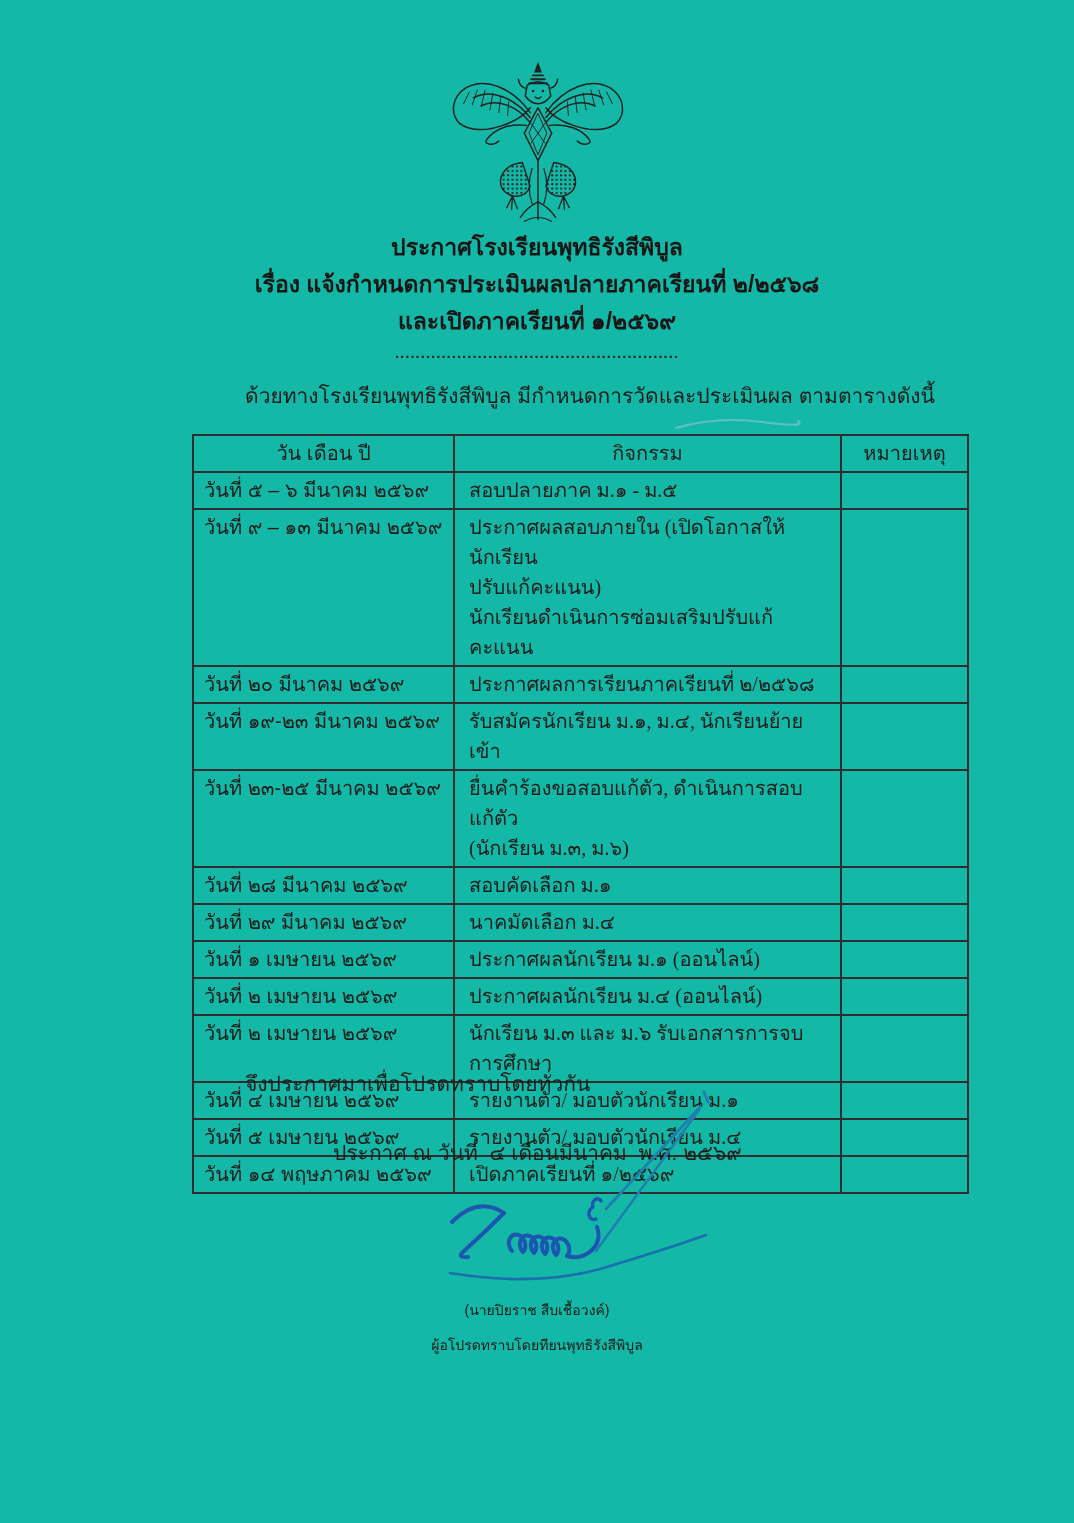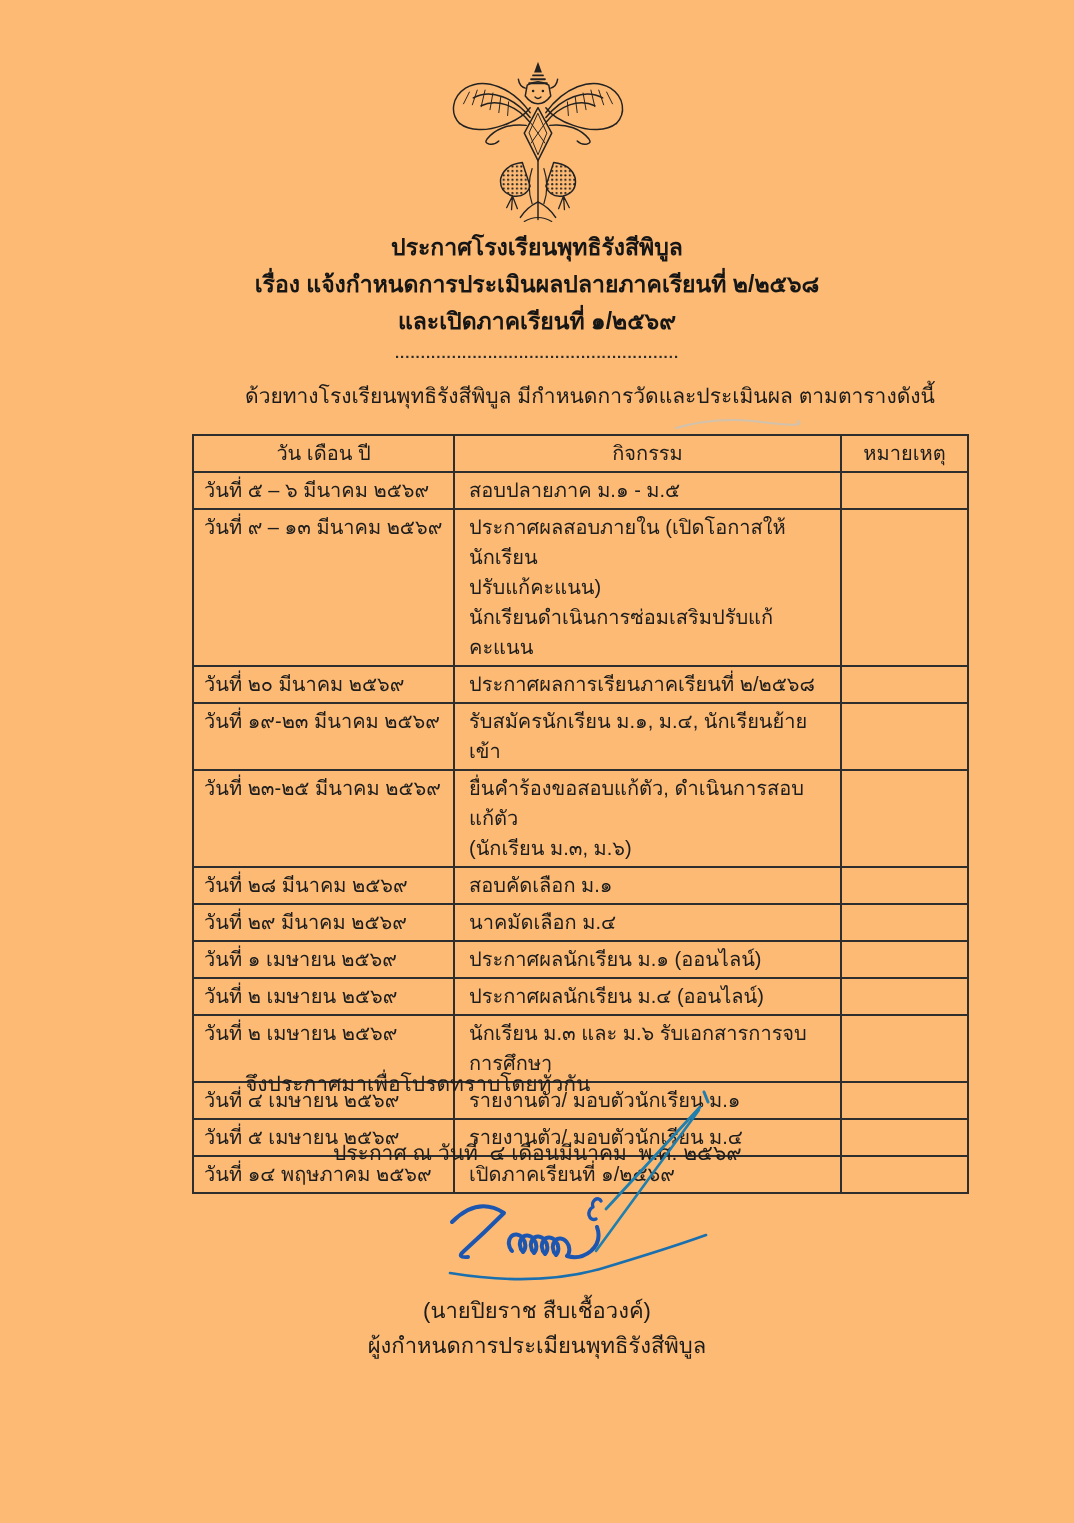--- a/index.html
+++ b/index.html
@@ -1,45 +1,45 @@
 <!DOCTYPE html>
 <html><head>
 <meta charset="utf-8">
 <style>
   * { margin:0; padding:0; box-sizing:border-box; }
   html,body { background:#ffffff; }
   body { font-family:"Liberation Sans","DejaVu Sans",sans-serif; color:#1d1d1d; }
-  .page { position:relative; width:1074px; height:1523px; background:#fdba74; overflow:hidden; }
+  .page { position:relative; width:1074px; height:1523px; background:#14b8a6; overflow:hidden; }
 
   .emblem { position:absolute; left:440px; top:58px; width:196px; height:170px; }
 
   .title-block { position:absolute; left:0; top:229px; width:1074px; text-align:center; }
   .title-line { font-size:23px; font-weight:700; line-height:37px; color:#161616; }
   .dotted-line { margin-top:6px; font-size:15px; font-weight:700; letter-spacing:1px; color:#2a2a2a; line-height:14px; }
 
   .intro { position:absolute; left:245px; top:379px; font-size:21px; color:#1b1b1b; }
 
   .doc-table { position:absolute; left:163px; top:434px; border-collapse:collapse; table-layout:fixed; width:775px; background:transparent;margin-left:29px; }
   .doc-table th, .doc-table td { border:2px solid #2e2e2e; font-weight:400; font-size:20px; vertical-align:top; }
   .doc-table th { text-align:center; padding:4px 2px 5px; line-height:26px; }
   .doc-table td { line-height:30px; padding:2px 6px 3px; white-space:pre-line; }
   .col-date   { width:261px; }
-  .col-activity { width:387px; }
+  .col-activity { width:387px;font-family:Liberation Serif, serif; }
   .col-remark { width:127px; }
   td.col-date { padding-left:10px; }
   td.col-activity { padding-left:14px; }
 
   .closing { position:absolute; left:245px; top:1067px; font-size:21px; }
   .issued  { position:absolute; left:333px; top:1136px; font-size:21px; white-space:pre;text-align:right; }
 
   .signature-svg { position:absolute; left:420px; top:1085px; width:320px; height:205px; }
   .smudge-svg { position:absolute; left:672px; top:414px; width:130px; height:18px; opacity:.5; }
 
   .signer-block { position:absolute; left:0; top:1293px; width:1074px; text-align:center; }
-  .signer-line { font-size:22px; line-height:35px; color:#1b1b1b; }
+  .signer-line { font-size:14px; line-height:35px; color:#1b1b1b; }
 </style>
 </head>
 <body>
 
 <div class="page">
 
   <svg class="emblem" viewBox="0 0 200 172" xmlns="http://www.w3.org/2000/svg">
     <defs>
       <pattern id="gd" width="4.5" height="4.5" patternUnits="userSpaceOnUse">
         <circle cx="2" cy="2" r="1.1" fill="#222"></circle>
@@ -189,16 +189,16 @@
       <path d="M92 166 a8 10 -20 1 1 11 1 a8 10 -20 1 1 11 1 a8 10 -20 1 1 11 1 a8 10 -20 1 1 11 1 a8 10 -20 1 1 11 1 q13 4 24 -5 q11 -10 6 -24" stroke="#1c56b0" stroke-width="4"></path>
 
       <path d="M176 134 a5 6 20 1 1 -3 -12 a4 5 20 1 1 8 -6" stroke="#1c56b0" stroke-width="3.4"></path>
 
       <path d="M30 188 Q115 202 180 184 Q250 163 286 150" stroke="#1a6fae" stroke-width="2.6"></path>
     </g>
   </svg>
 
   <div class="signer-block">
     <div class="signer-line">(นายปิยราช สืบเชื้อวงค์)</div>
-    <div class="signer-line">ผู้งกำหนดการประเมียนพุทธิรังสีพิบูล</div>
+    <div class="signer-line">ผู้อโปรดทราบโดยทียนพุทธิรังสีพิบูล</div>
   </div>
 
 </div>
 
 </body></html>

